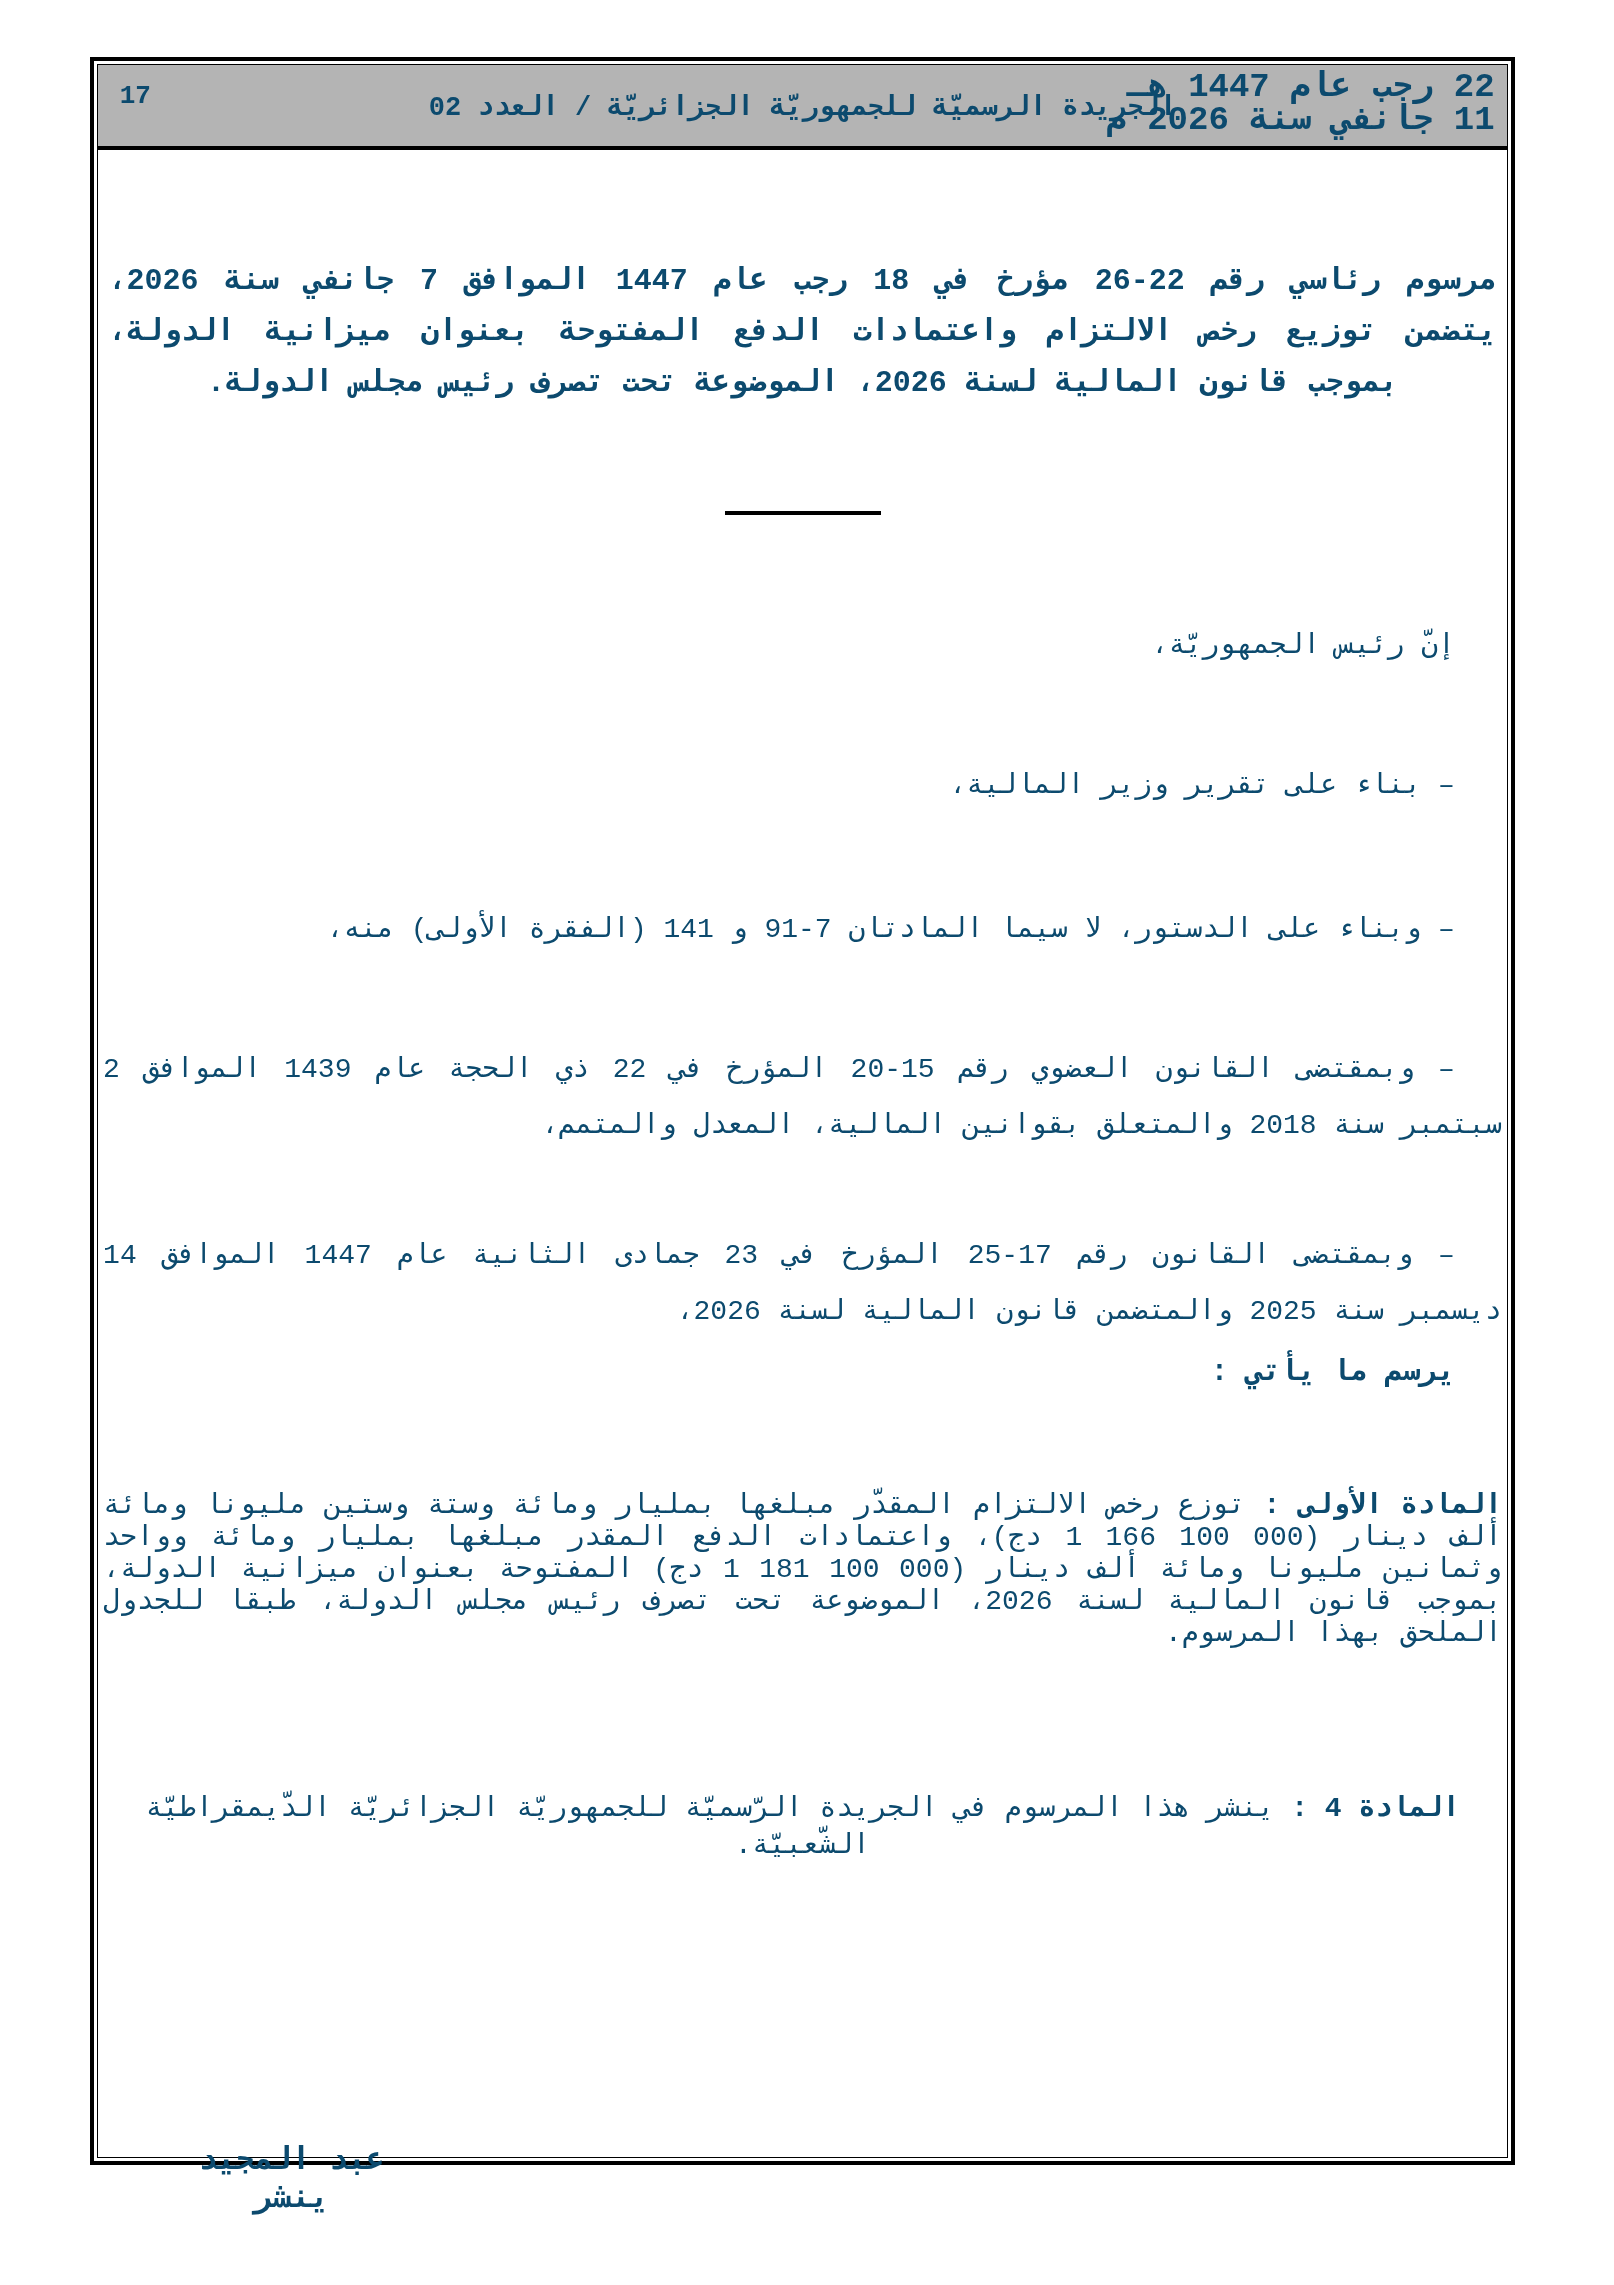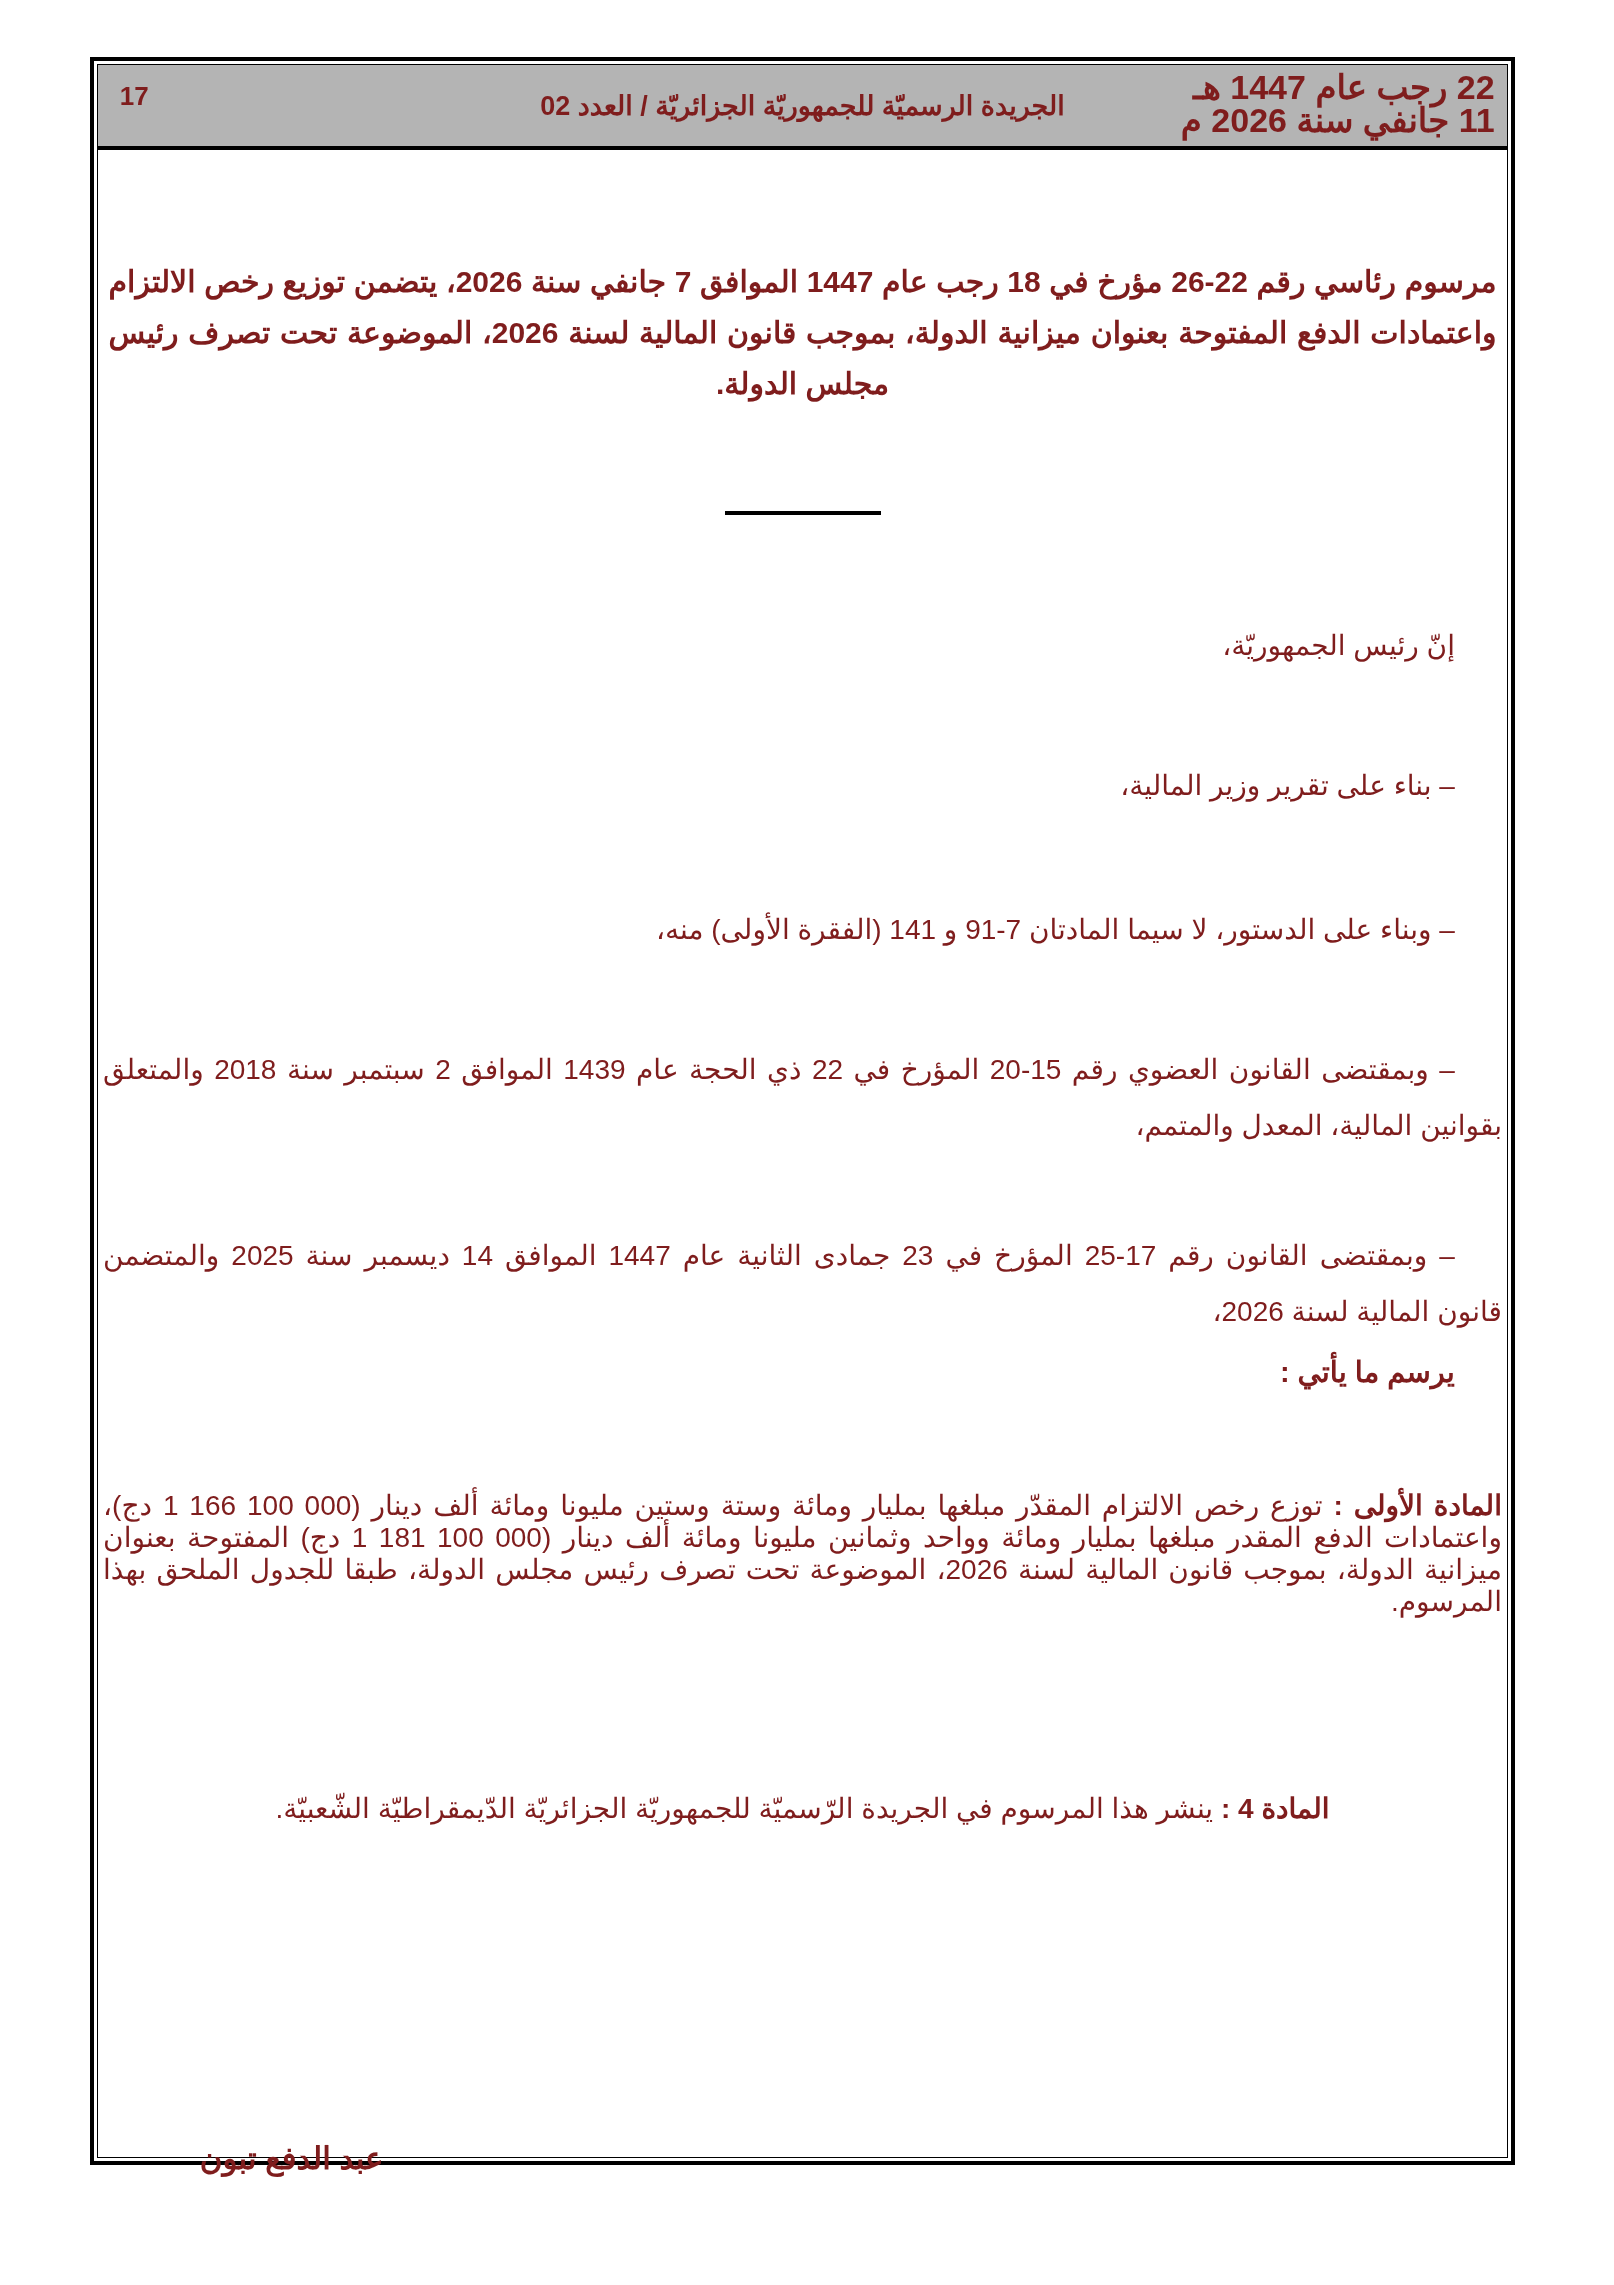--- a/index.html
+++ b/index.html
@@ -1,19 +1,19 @@
 <!DOCTYPE html>
 <html lang="ar" style="font-size:14.5px"><head>
 <meta charset="utf-8">
 <style>
   * { margin:0; padding:0; box-sizing:border-box; }
   html,body { background:#ffffff; }
   .page {
     position:relative; width:1615px; height:2285px; background:#ffffff;
-    font-family:Liberation Sans, sans-serif; color:#7f1d1d; overflow:hidden;
+    font-family:Liberation Mono, monospace; color:#0c4a6e; overflow:hidden;
   }
   .frame {
     position:absolute; left:90px; top:57px; width:1425px; height:2108px;
     border:4.5px solid #000;
   }
   .frame-inner {
     position:absolute; left:2.7px; top:2.7px; right:2.7px; bottom:2.7px;
     border:1.8px solid #000;
   }
   .header-band {
@@ -94,20 +94,20 @@
 
         <div class="para p-visa3 indent just">– وبمقتضى القانون رقم 17-25 المؤرخ في 23 جمادى الثانية عام 1447 الموافق 14 ديسمبر سنة 2025 والمتضمن قانون المالية لسنة 2026،</div>
 
         <div class="para p-yarsum indent">يرسم ما يأتي :</div>
 
         <div class="para p-art1"><span class="bold-label">المادة الأولى :</span><span> توزع رخص الالتزام المقدّر مبلغها بمليار ومائة وستة وستين مليونا ومائة ألف دينار (1&nbsp;166&nbsp;100&nbsp;000 دج)، واعتمادات الدفع المقدر مبلغها بمليار ومائة وواحد وثمانين مليونا ومائة ألف دينار (1&nbsp;181&nbsp;100&nbsp;000 دج) المفتوحة بعنوان ميزانية الدولة، بموجب قانون المالية لسنة 2026، الموضوعة تحت تصرف رئيس مجلس الدولة، طبقا للجدول الملحق بهذا المرسوم.</span></div>
 
         <div class="para p-art2"><span class="bold-label">المادة 4 :</span><span> ينشر هذا المرسوم في الجريدة الرّسميّة للجمهوريّة الجزائريّة الدّيمقراطيّة الشّعبيّة.</span></div>
 
 
-        <div class="signature">عبد الدفع تبون</div>
+        <div class="signature">عبد المجيد ينشر</div>
 
       </div>
 
     </div>
   </div>
 </div>
 
 
 </body></html>

